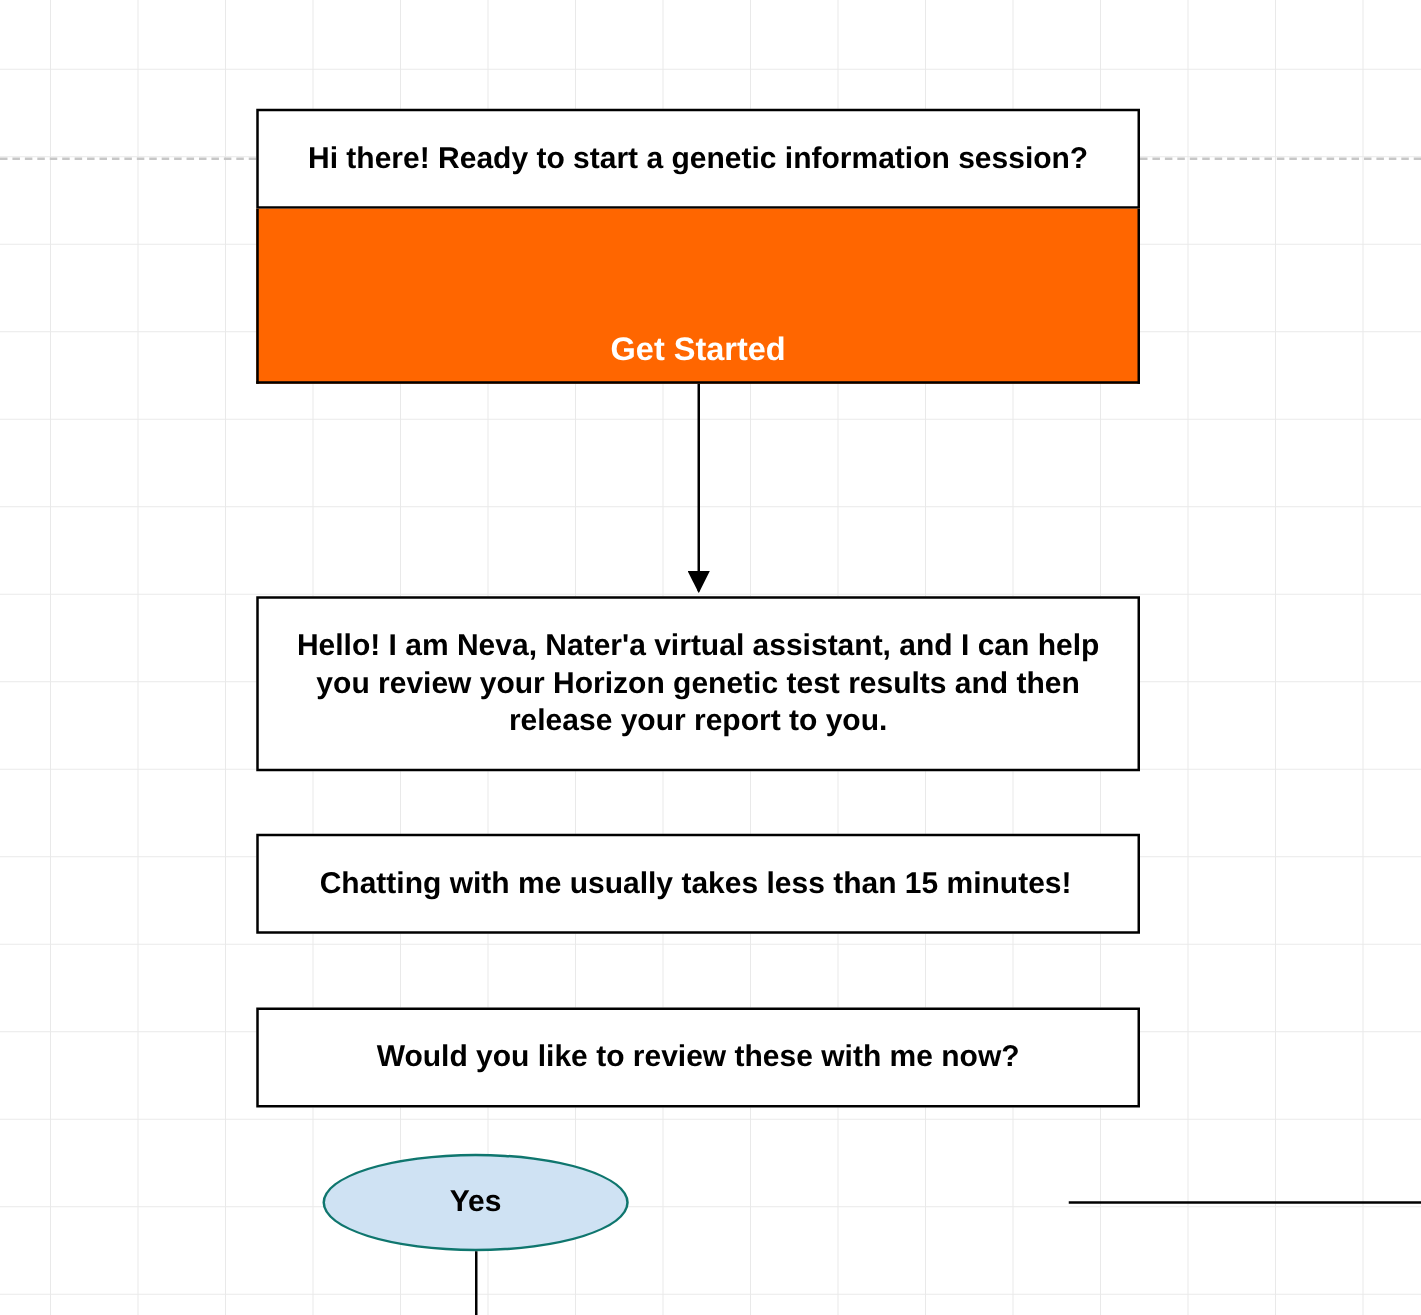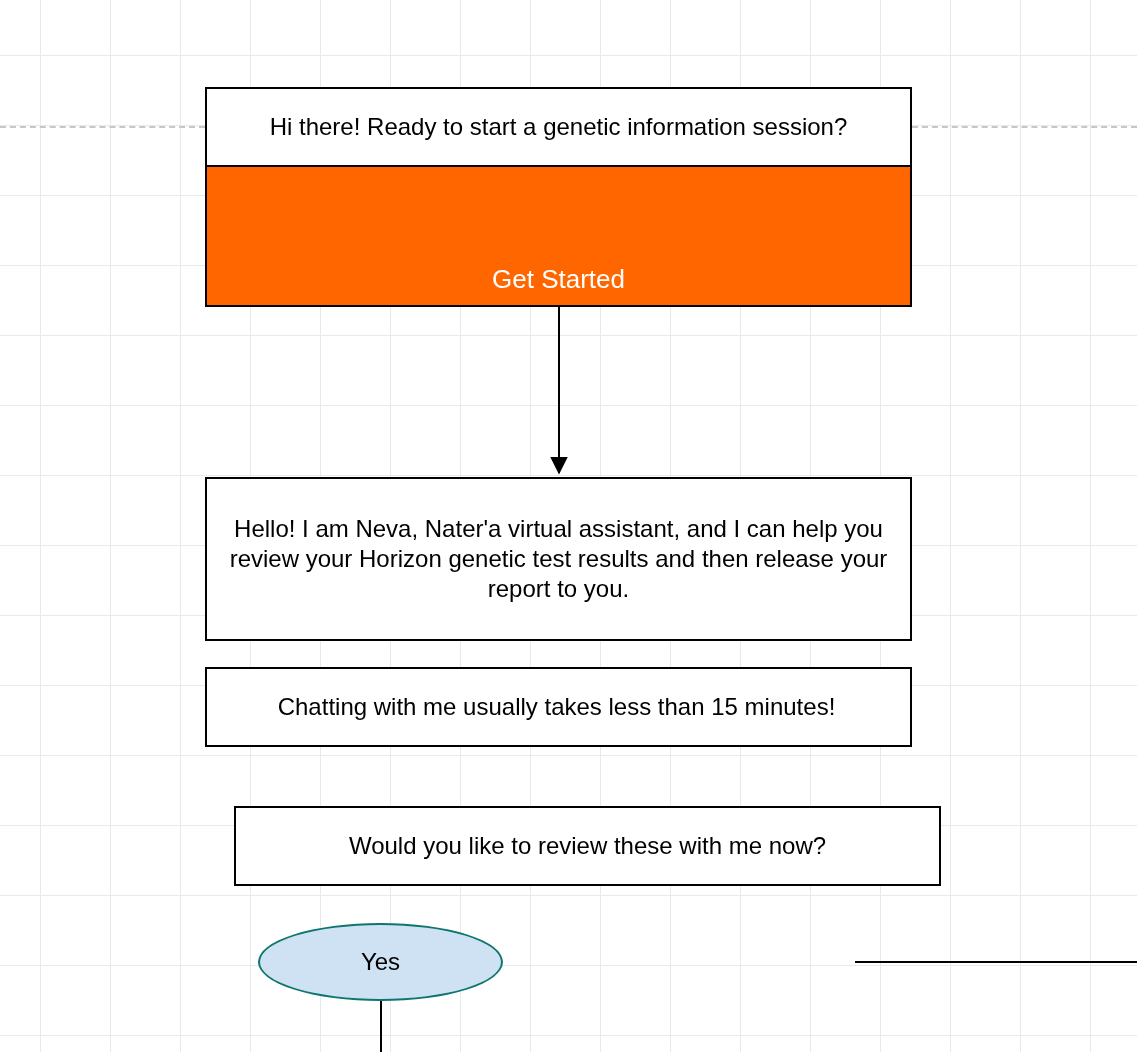--- a/index.html
+++ b/index.html
@@ -8,20 +8,21 @@
     width: 1137px;
     height: 1052px;
     overflow: hidden;
     font-family: Helvetica, Arial, sans-serif;
     background: #ffffff;
   }
   .canvas {
     position: relative;
     width: 1137px;
     height: 1052px;
+    font-weight: bold;
   }
   
   .grid {
     position: absolute;
     inset: 0;
     background-image:
       linear-gradient(to right, #e9e9e9 1px, transparent 1px),
       linear-gradient(to bottom, #e9e9e9 1px, transparent 1px);
     background-size: 70px 70px;
     background-position: -30px -15px;
@@ -83,29 +84,29 @@
   <div class="dashed-line" style="left:912; width:225px; left:912px;"></div>
 
   <div class="box" style="left:205px; top:87px; width:707px; height:80px;">
     <span>Hi there! Ready to start a genetic information session?</span>
   </div>
 
   <div class="box orange" style="left:205px; top:167px; width:707px; height:140px;">
     <span>Get Started</span>
   </div>
 
-  <div class="box" style="left:205px; top:477px; width:707px; height:164px;">
+  <div class="box" style="left:205px; top:477px; width:707px; height:140px;">
     <span>Hello!  I am Neva, Nater'a virtual assistant, and I can help you review your Horizon genetic test results and then release your report to you.</span>
   </div>
 
   <div class="box" style="left:205px; top:667px; width:707px; height:80px;padding-left:16px;">
     <span>Chatting with me usually takes less than 15 minutes!</span>
   </div>
 
-  <div class="box" style="left:205px; top:806px; width:707px; height:80px;margin-left:29px;">
+  <div class="box" style="left:205px; top:806px; width:707px; height:80px;">
     <span>Would you like to review these with me now?</span>
   </div>
 
   <div class="ellipse" style="left:258px; top:923px; width:245px; height:78px;">
     <span>Yes</span>
   </div>
 
 
   <svg class="edges">
     <defs>

